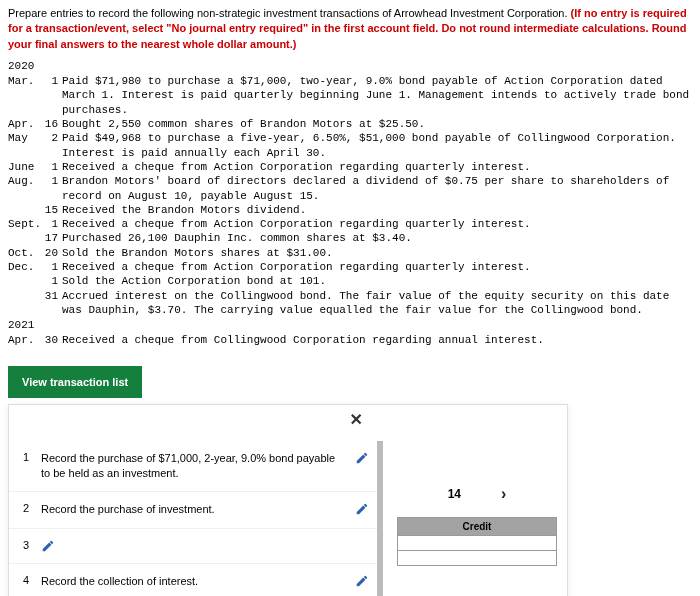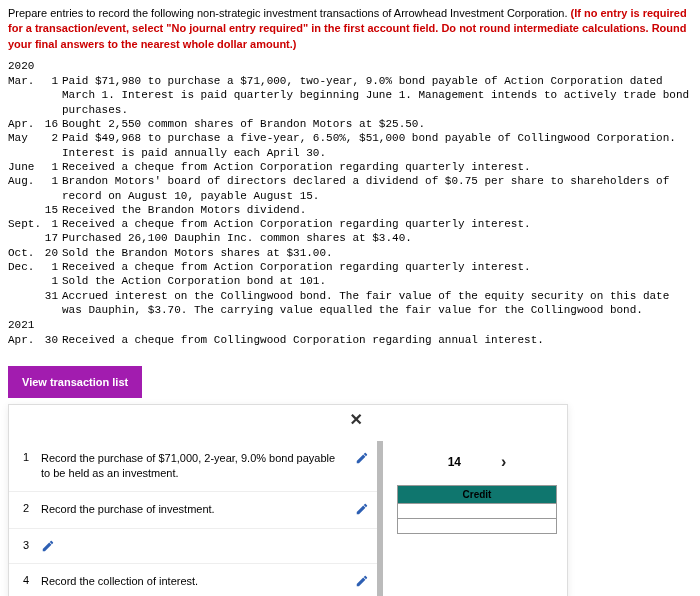--- a/index.html
+++ b/index.html
@@ -6,40 +6,40 @@
     body { font-family: Arial, sans-serif; font-size: 11px; background: #fff; width: 700px; }
     .header { padding: 6px 8px; line-height: 1.4; }
     .header-text { color: #000; text-align: right; }
     .header-bold-red { color: #c00; font-weight: bold; }
     .year { font-family: Liberation Mono, monospace; font-size: 11px; padding: 2px 8px; }
     .trans-block { font-family: 'Courier New', monospace; font-size: 11px; padding: 0 8px; line-height: 1.3; white-space: pre-wrap; }
     .trans-row { display: flex; }
     .month { width: 36px; flex-shrink: 0; }
     .day { width: 18px; flex-shrink: 0; text-align: right; padding-right: 4px; }
     .desc { flex: 1; }
-    .view-btn { background: #a21caf; color: #fff; border: none; padding: 10px 14px; font-size: 11px; font-weight: bold; margin: 18px 0 0 8px; cursor: pointer; }
+    .view-btn { background: #15803d; color: #fff; border: none; padding: 10px 14px; font-size: 11px; font-weight: bold; margin: 18px 0 0 8px; cursor: pointer; }
     .panel-area { position: relative; margin-top: 6px; }
     .popup { position: relative; background: #fff; width: 560px; margin-left: 8px; border: 1px solid #ddd; box-shadow: 0 2px 8px rgba(0,0,0,0.08); }
     .close-row { height: 30px; display: flex; justify-content: flex-end; align-items: center; padding-right: 204px; }
     .close-x { font-size: 16px; font-weight: bold; cursor: pointer; color: #333; }
     .popup-body { display: flex; }
     .list-side { flex: 1; padding: 6px 0 0 0; position: relative; }
     .list-scroll { overflow-y: auto; margin-right: 4px; border-right: 6px solid #bbb; }
     .list-item { display: flex; align-items: flex-start; padding: 10px 8px 10px 14px; border-bottom: 1px solid #eee; }
     .list-num { width: 18px; font-size: 11px; }
     .list-text { flex: 1; font-size: 11px; line-height: 1.4; padding-right: 8px; }
     .edit-icon { width: 14px; height: 14px; cursor: pointer; }
     .edit-icon svg { width: 14px; height: 14px; }
     .right-side { width: 180px; padding: 10px 10px 0 10px; }
-    .nav-row { display: flex; align-items: center; justify-content: center; gap: 40px; padding: 8px 0 14px 0; }
+    .nav-row { display: flex; align-items: center; justify-content: center; gap: 40px; padding: 8px 0 14px 0; margin-top: 32px; }
     .nav-num { font-size: 12px; font-weight: bold; }
     .chev { font-size: 16px; font-weight: bold; cursor: pointer; color: #222; }
     .snippet-box { border: 1px solid #ddd; padding: 8px; font-size: 11px; height: 44px; margin-bottom: 30px; }
     .credit-table { width: 100%; border-collapse: collapse; }
-    .credit-table th { background: #0f766e; border: 1px solid #999; font-size: 10px; padding: 3px; font-weight: bold; }
+    .credit-table th { background: #a3a3a3; border: 1px solid #999; font-size: 10px; padding: 3px; font-weight: bold; }
     .credit-table td { border: 1px solid #999; height: 15px; background: #fff; }
   </style>
 </head>
 <body>
 
 
 
 <div class="header">
   <span class="header-text">Prepare entries to record the following non-strategic investment transactions of Arrowhead Investment Corporation. </span><span class="header-bold-red">(If no entry is required for a transaction/event, select "No journal entry required" in the first account field. Do not round intermediate calculations. Round your final answers to the nearest whole dollar amount.)</span>
 </div>

